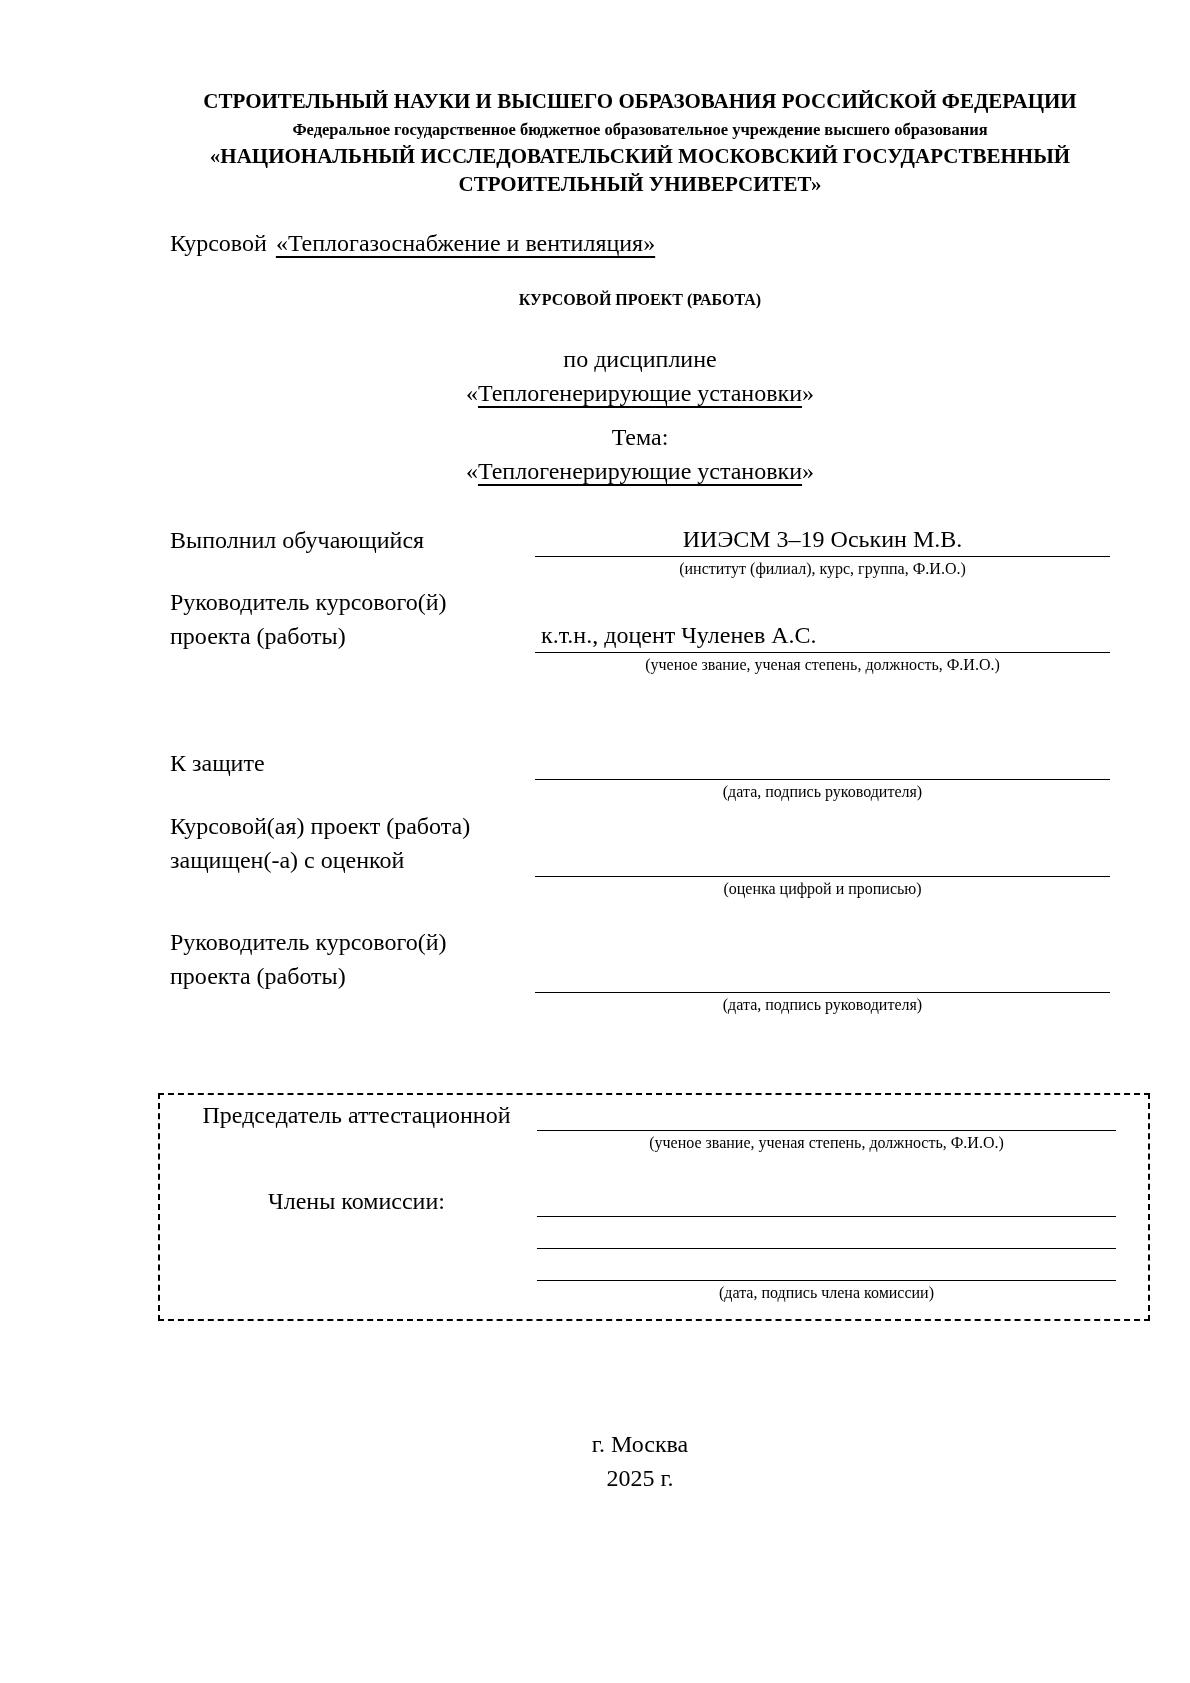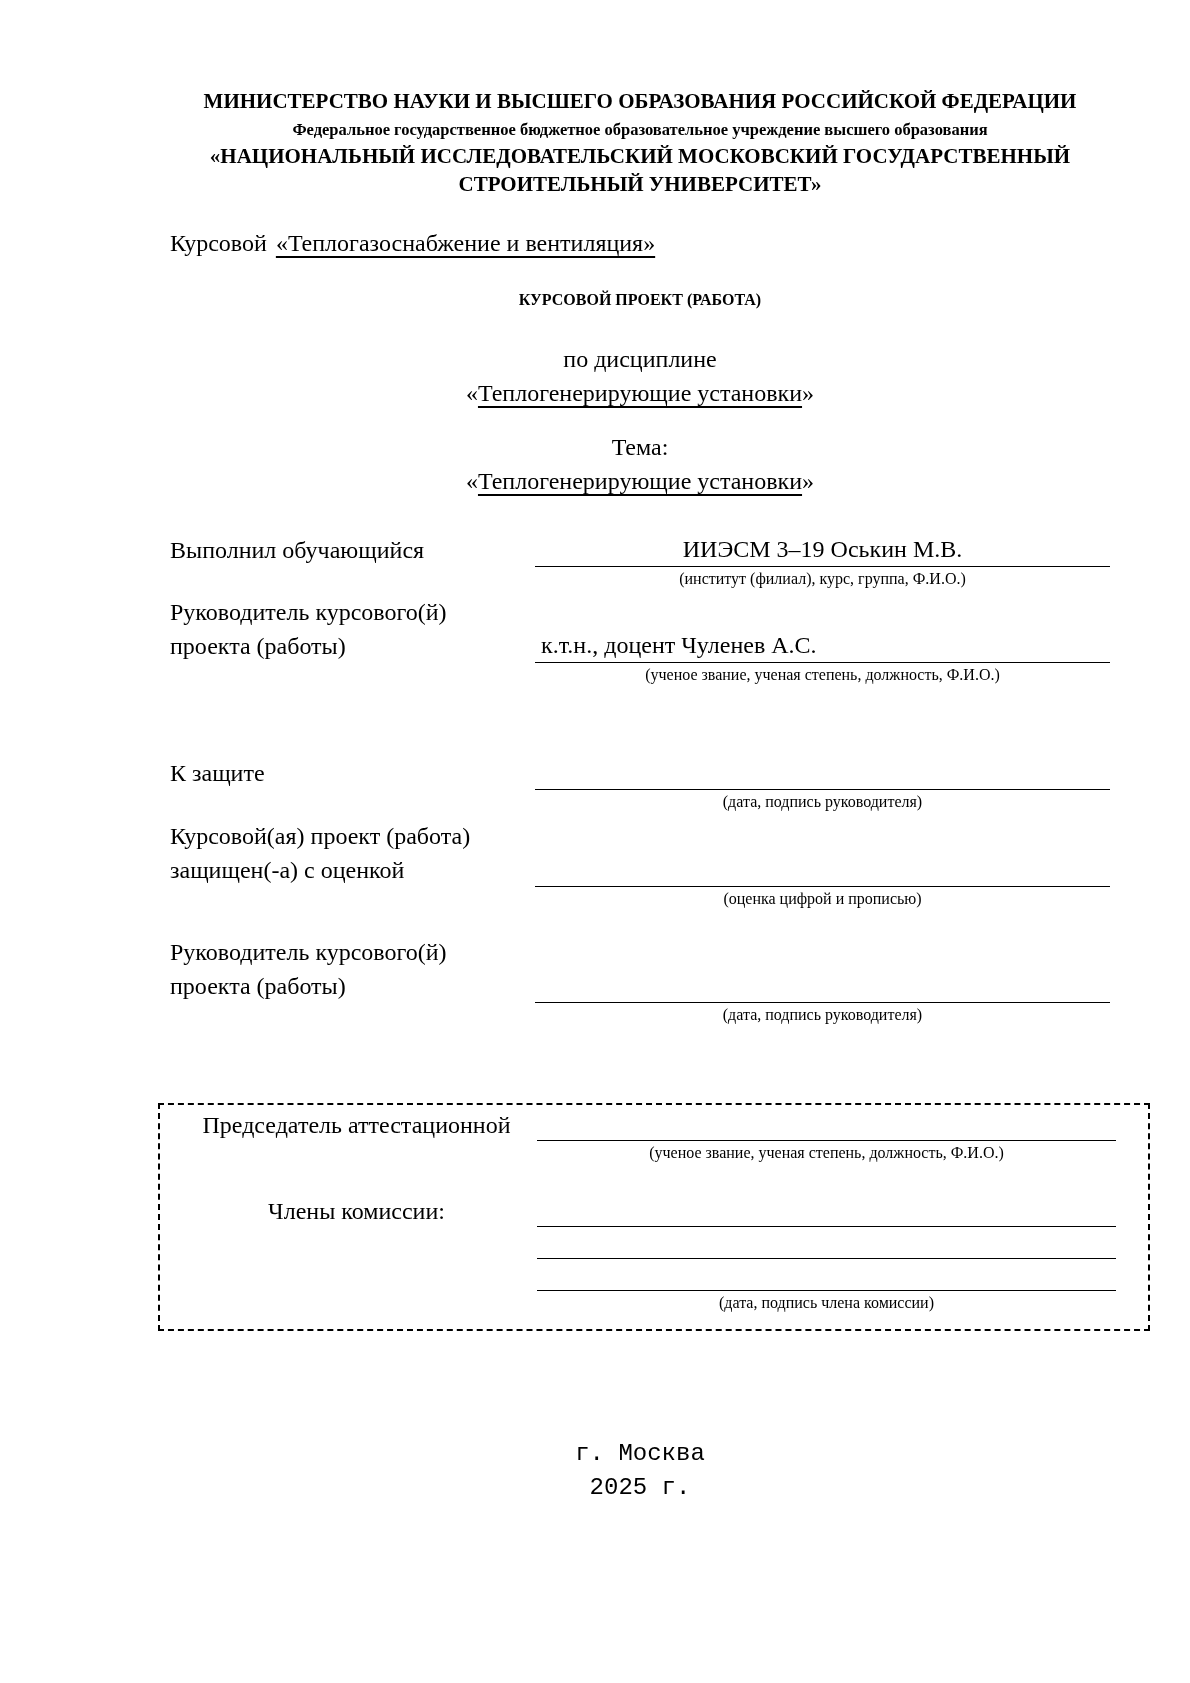--- a/index.html
+++ b/index.html
@@ -25,21 +25,21 @@
   .h-ministry { font-size:21px; font-weight:bold; line-height:1.32; text-align:center; }
   .h-fgbou { font-size:16.5px; font-weight:bold; line-height:1.4; text-align:center; margin-top:2px; }
   .h-univ { font-size:21px; font-weight:bold; line-height:1.32; text-align:center; margin-top:2px; }
 
   .org-lines { margin-top:28px; line-height:35px; }
   .org-label { margin-right:9px; }
 
   .doc-title { margin-top:28px; font-size:16px; font-weight:bold; text-align:center; }
 
   .discipline-block { margin-top:30px; line-height:34px; text-align:center; }
-  .theme-block { margin-top:20px; line-height:34px; text-align:center; }
+  .theme-block { margin-top:10px; line-height:34px; text-align:center; }
 
   .form { margin-top:34px; }
   .frow { display:flex; align-items:flex-end; }
   .flabel { width:365px; padding-bottom:24px; line-height:34px; flex:none; }
   .ffield { flex:1; min-width:0; }
   .fvalue {
     min-height:34px; line-height:34px;
     border-bottom:1.5px solid #000;
     white-space:nowrap;
   }
@@ -55,29 +55,29 @@
 
   .commission-box {
     border:2px dashed #000;
     margin-left:-12px; margin-right:-40px;
     padding:2px 32px 14px 16px;
   }
   .commission-box .flabel { width:361px; line-height:32px; text-align:center; }
   .members-row { display:flex; align-items:flex-start; margin-top:30px; }
   .member-line { height:32px; border-bottom:1.5px solid #000; }
 
-  .footer { margin-top:106px; text-align:center; line-height:34px;font-family:Liberation Mono, monospace; }
+  .footer { margin-top:106px; text-align:center; line-height:34px; }
 </style>
 </head>
 <body>
 
 <div class="page">
 
   <div>
-    <div class="h-ministry">МИНИСТЕРСТВО НАУКИ И ВЫСШЕГО ОБРАЗОВАНИЯ РОССИЙСКОЙ ФЕДЕРАЦИИ</div>
+    <div class="h-ministry">СТРОИТЕЛЬНЫЙ НАУКИ И ВЫСШЕГО ОБРАЗОВАНИЯ РОССИЙСКОЙ ФЕДЕРАЦИИ</div>
     <div class="h-fgbou">Федеральное государственное бюджетное образовательное учреждение высшего образования</div>
     <div class="h-univ">«НАЦИОНАЛЬНЫЙ ИССЛЕДОВАТЕЛЬСКИЙ МОСКОВСКИЙ ГОСУДАРСТВЕННЫЙ СТРОИТЕЛЬНЫЙ УНИВЕРСИТЕТ»</div>
   </div>
 
   <div class="org-lines">
     <div>
       <span class="org-label">Курсовой</span><span class="u">«Теплогазоснабжение и вентиляция»</span>
     </div>
   </div>
 

